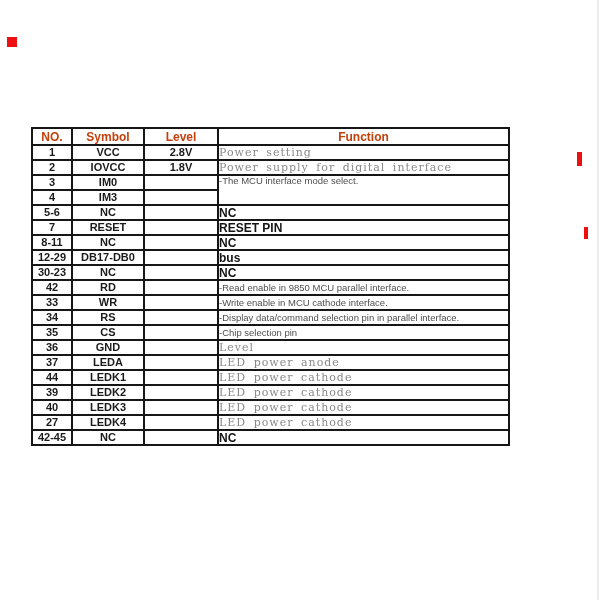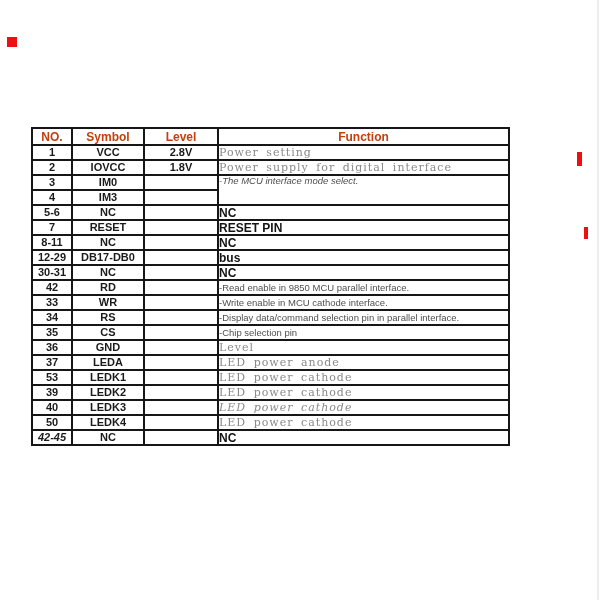--- a/index.html
+++ b/index.html
@@ -25,23 +25,23 @@
     text-align:center;font-weight:bold;font-size:11px;color:#1b1b1b;
   }
   .c-fn{text-align:left;padding-left:3px;}
   .fn-bold{font-weight:bold;font-size:12px;color:#141414;}
   .fn-sans{font-size:9.5px;color:#4f4f4f;font-weight:normal;}
   .fn-serif{
     font-family:"DejaVu Serif", serif;font-size:11px;color:#8a8a8a;
     letter-spacing:1px;word-spacing:3px;font-weight:normal;
   }
   .fn-merged{vertical-align:top;padding-top:2px;}
-  .light-top{border-top:1px solid #b8b8b8;font-style:italic;}
+  .light-top{border-top:1px solid #b8b8b8;}
   
-  .quirk-cell{position:relative;font-style:italic;}
+  .quirk-cell{position:relative;}
   .quirk-cell::before{
     content:"";position:absolute;left:-9px;top:-2px;bottom:-2px;width:10px;
     background:#ffffff;border:2px solid #161616;border-right:none;
     box-sizing:border-box;
   }
   .edge-line{
     position:absolute;right:1px;top:0;width:2px;height:600px;background:#ededed;
   }
   .mark{position:absolute;background:#ee1010;}
   .mark-sq{left:7px;top:37px;width:10px;height:10px;}
@@ -110,21 +110,21 @@
           <td class="c-lvl"></td>
           <td class="c-fn fn-bold">NC</td>
         </tr>
         <tr>
           <td class="c-no">12-29</td>
           <td class="c-sym">DB17-DB0</td>
           <td class="c-lvl"></td>
           <td class="c-fn fn-bold">bus</td>
         </tr>
         <tr>
-          <td class="c-no">30-31</td>
+          <td class="c-no">30-23</td>
           <td class="c-sym">NC</td>
           <td class="c-lvl"></td>
           <td class="c-fn fn-bold">NC</td>
         </tr>
         <tr>
           <td class="c-no">42</td>
           <td class="c-sym">RD</td>
           <td class="c-lvl"></td>
           <td class="c-fn fn-sans">-Read enable in 9850 MCU parallel interface.</td>
         </tr>
@@ -152,39 +152,39 @@
           <td class="c-lvl"></td>
           <td class="c-fn fn-serif">Level</td>
         </tr>
         <tr>
           <td class="c-no">37</td>
           <td class="c-sym">LEDA</td>
           <td class="c-lvl"></td>
           <td class="c-fn fn-serif">LED power anode</td>
         </tr>
         <tr>
-          <td class="c-no">53</td>
+          <td class="c-no">44</td>
           <td class="c-sym">LEDK1</td>
           <td class="c-lvl"></td>
           <td class="c-fn fn-serif">LED power cathode</td>
         </tr>
         <tr>
           <td class="c-no">39</td>
           <td class="c-sym">LEDK2</td>
           <td class="c-lvl"></td>
           <td class="c-fn fn-serif">LED power cathode</td>
         </tr>
         <tr>
           <td class="c-no">40</td>
           <td class="c-sym">LEDK3</td>
           <td class="c-lvl"></td>
           <td class="c-fn fn-serif light-top">LED power cathode</td>
         </tr>
         <tr>
-          <td class="c-no">50</td>
+          <td class="c-no">27</td>
           <td class="c-sym">LEDK4</td>
           <td class="c-lvl"></td>
           <td class="c-fn fn-serif">LED power cathode</td>
         </tr>
         <tr>
           <td class="c-no quirk-cell">42-45</td>
           <td class="c-sym">NC</td>
           <td class="c-lvl"></td>
           <td class="c-fn fn-bold">NC</td>
         </tr>

